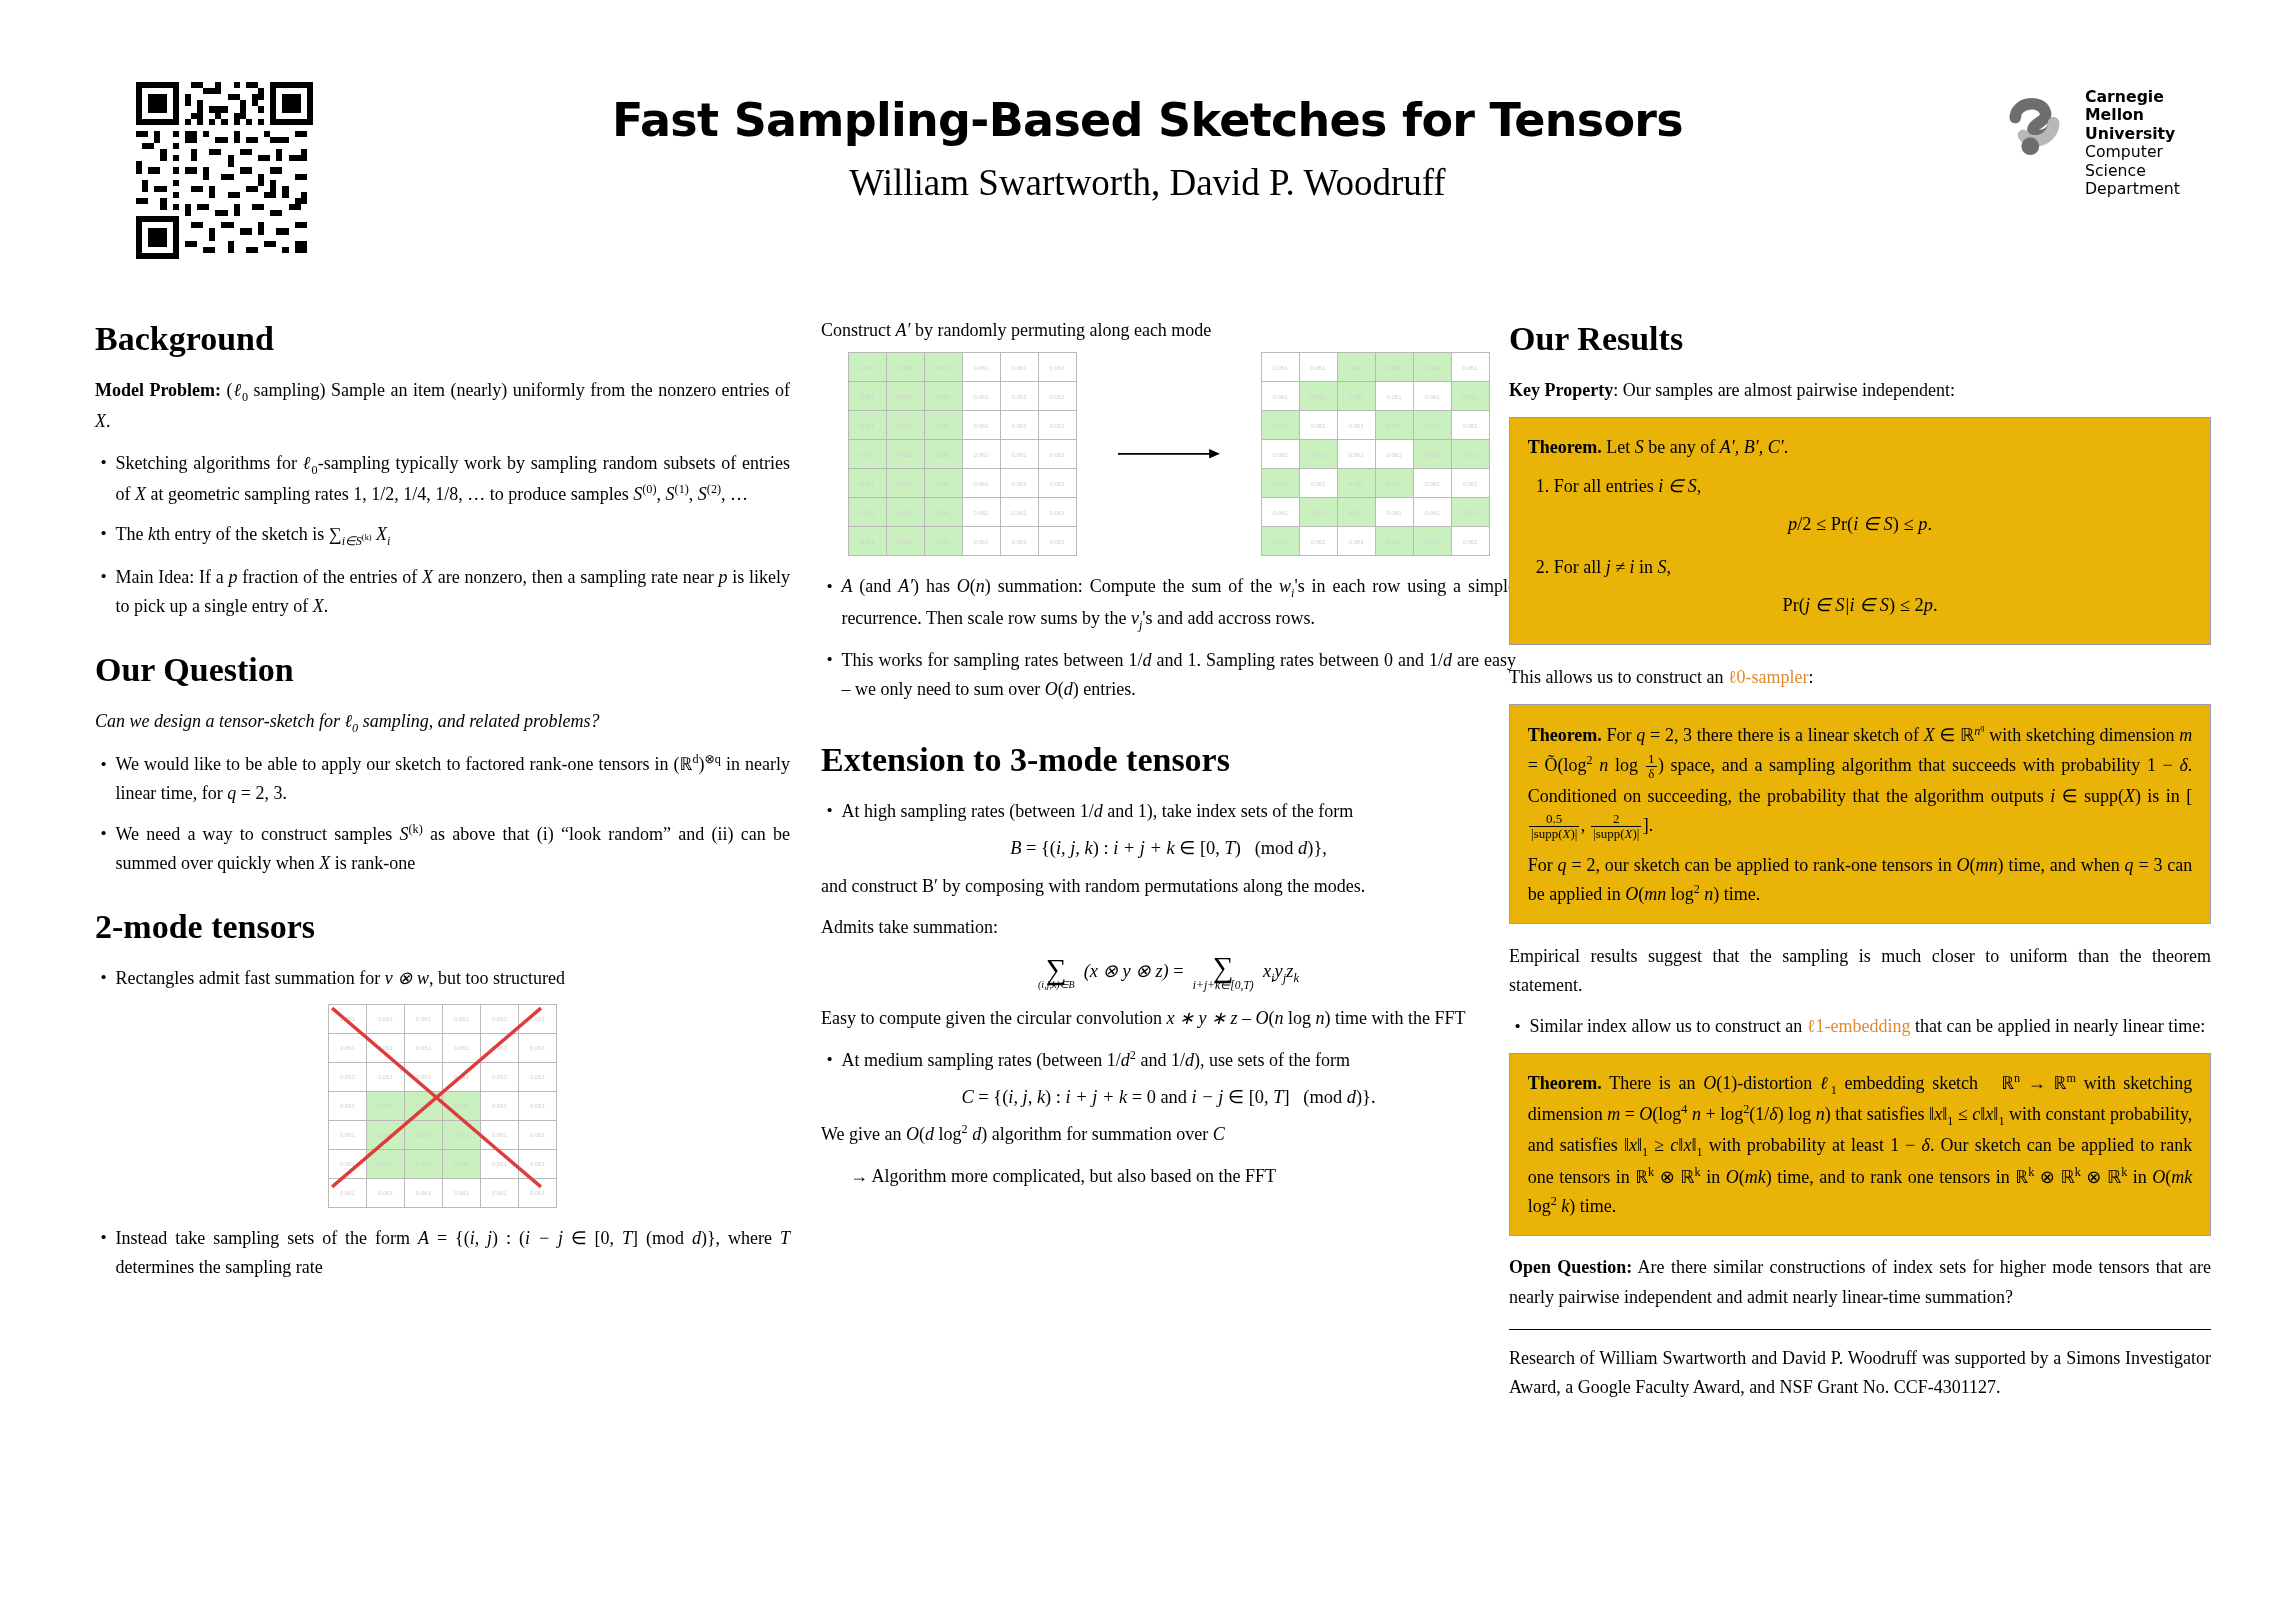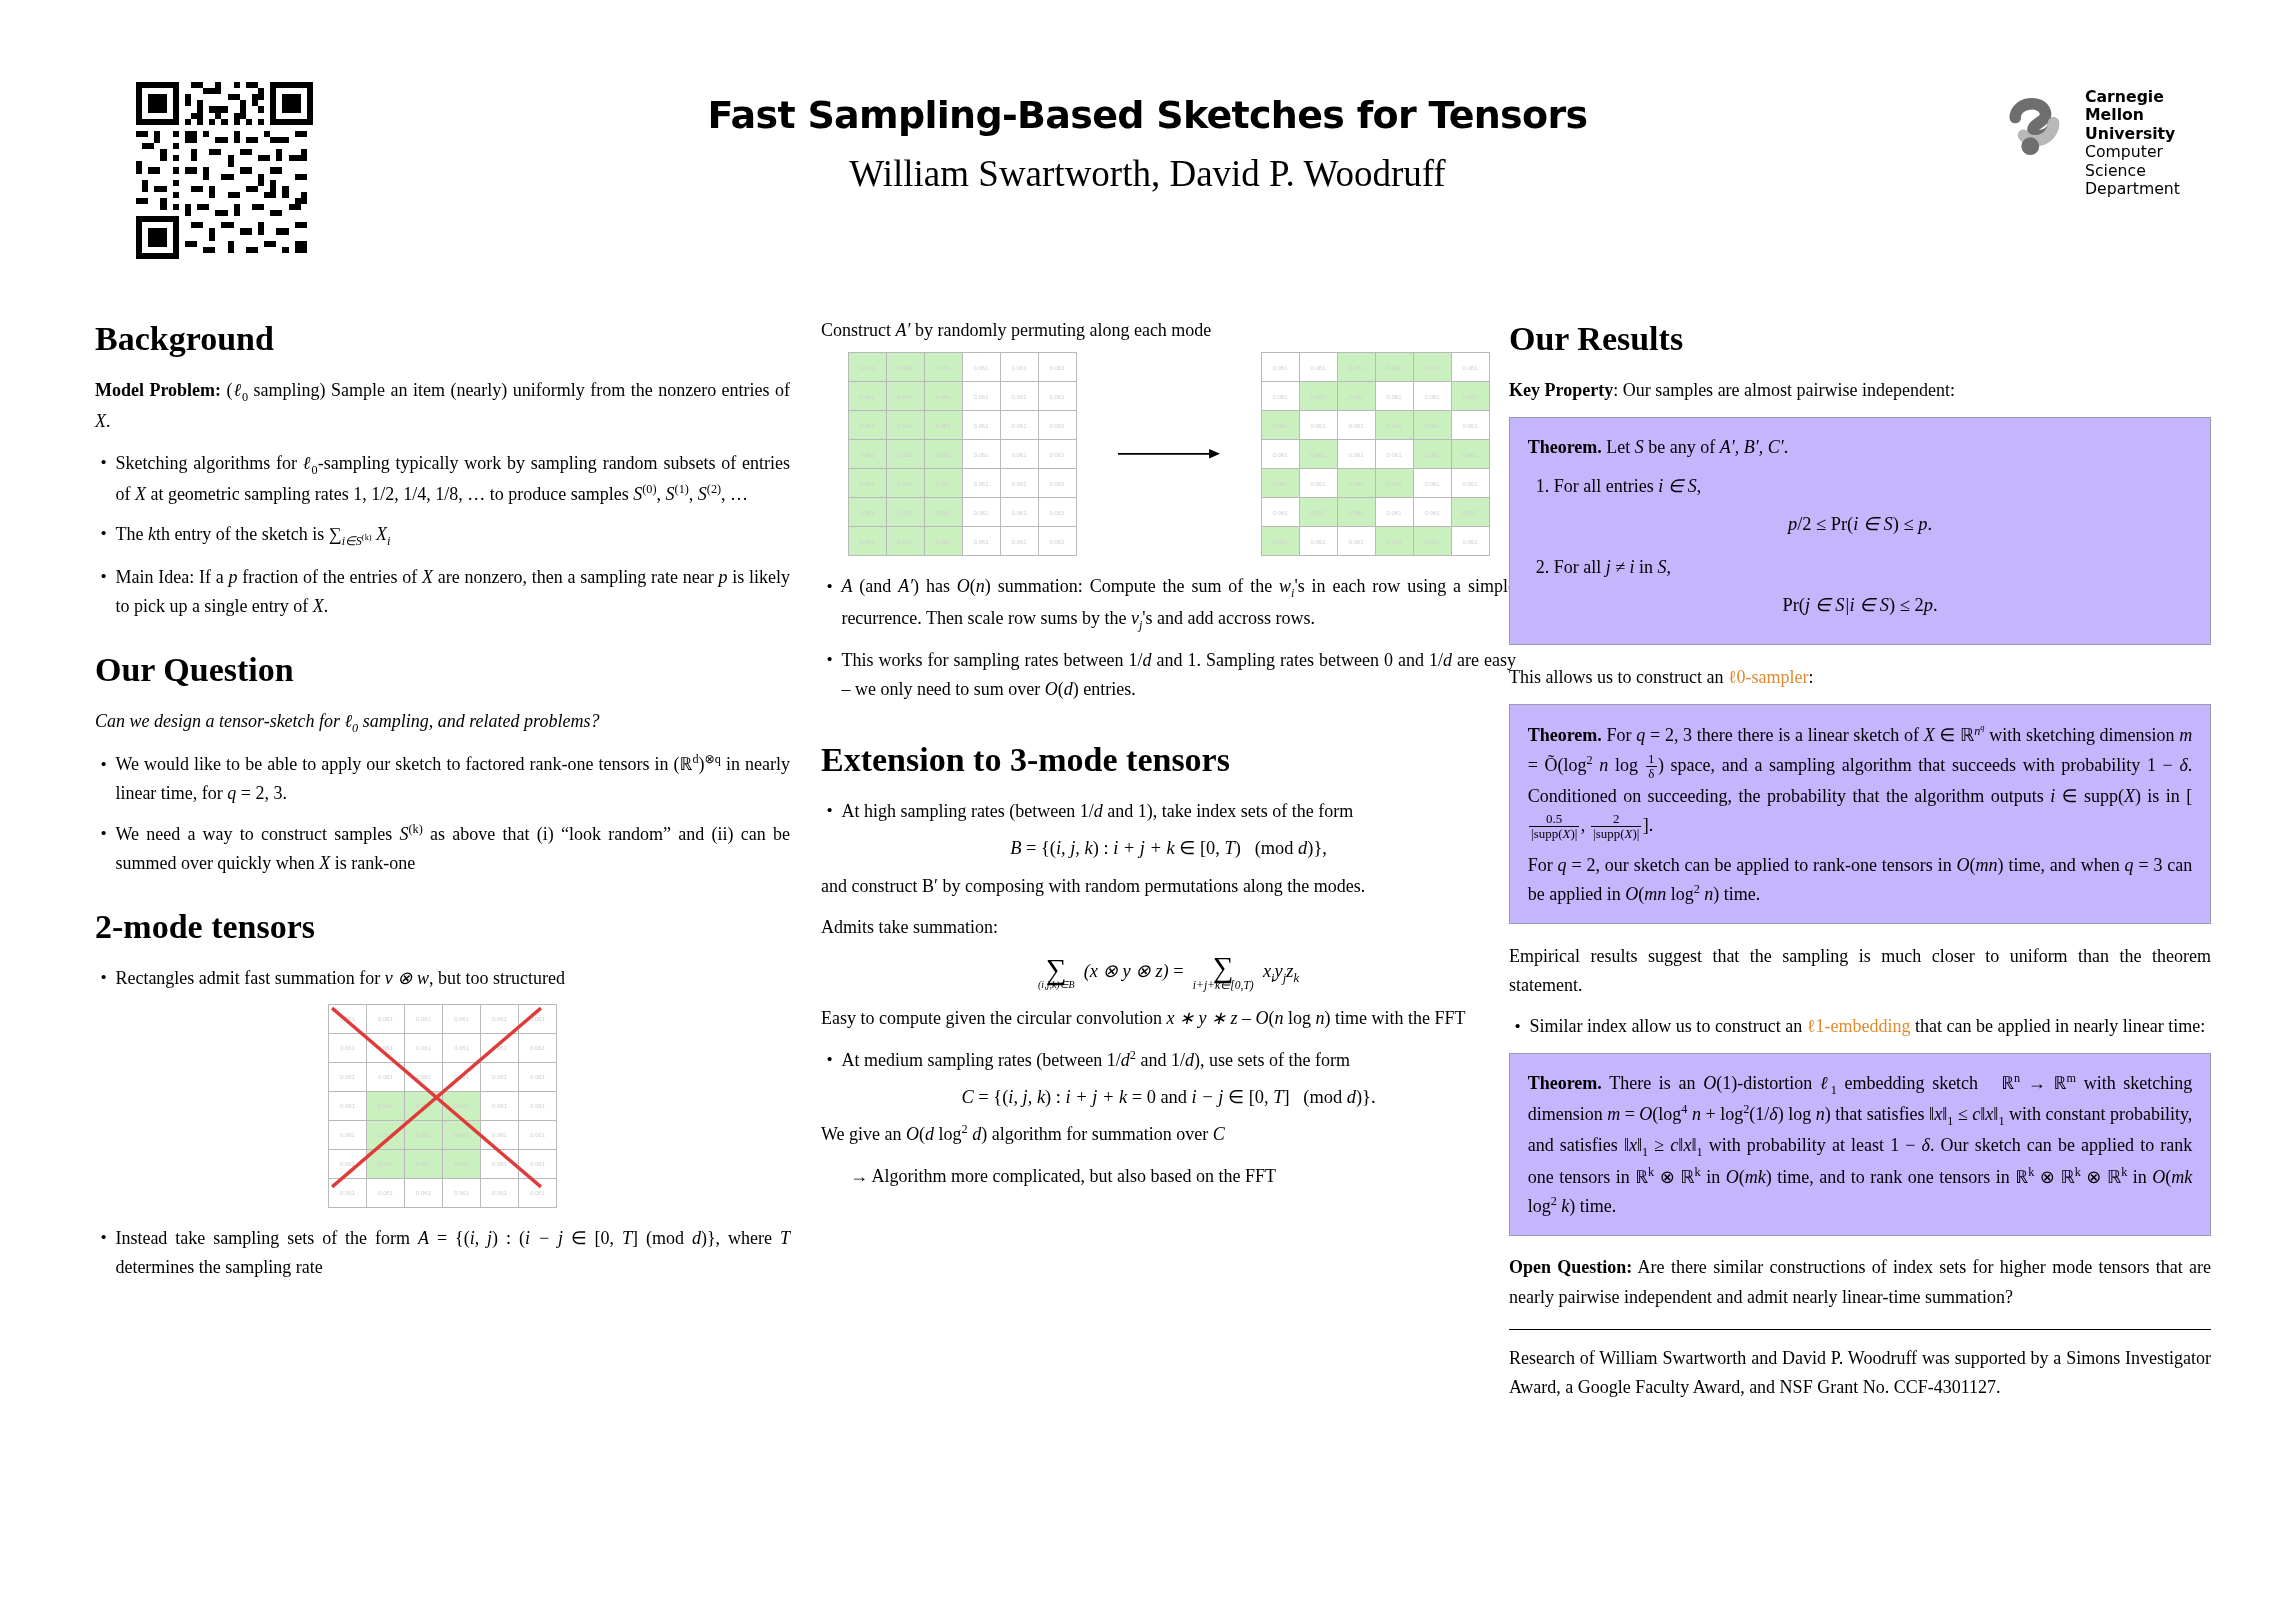--- a/index.html
+++ b/index.html
@@ -39,21 +39,21 @@
   .title-block {
     position: absolute;
     left: 381px;
     right: 381px;
     top: 95px;
     text-align: center;
   }
   .poster-title {
     font-family: "DejaVu Sans", sans-serif;
     font-weight: bold;
-    font-size: 38px;
+    font-size: 46px;
     letter-spacing: -0.7px;
     line-height: 1.1;
     margin: 0;
   }
   .poster-authors {
     font-family: "Liberation Serif", serif;
     font-size: 37px;
     margin-top: 15px;
   }
 
@@ -146,21 +146,21 @@
     font-size: 0.72em;
     line-height: 1.12;
     margin: 0 1.4px;
   }
   .frac .num { display:block; border-bottom: 0.7px solid #000; padding: 0 2px;}
   .frac .den { display:block; padding: 0 2px;}
 
   
   .thmbox {
     border: 0.7px solid #9a9ab5;
-    background: #c4b5fd;
+    background: #eab308;
     padding: 15px 17.7px 11px 17.7px;
     margin: 6.8px 0 17.7px 0;
   }
   .thmbox p { margin-bottom: 9.5px; }
   .thmbox p:last-child { margin-bottom: 2.7px; }
   .numlist { margin: 8px; padding: 0; list-style: none; }
   .numlist li { margin-bottom: 6.8px; }
 
   .orange { color: #e08a2e; }
 

